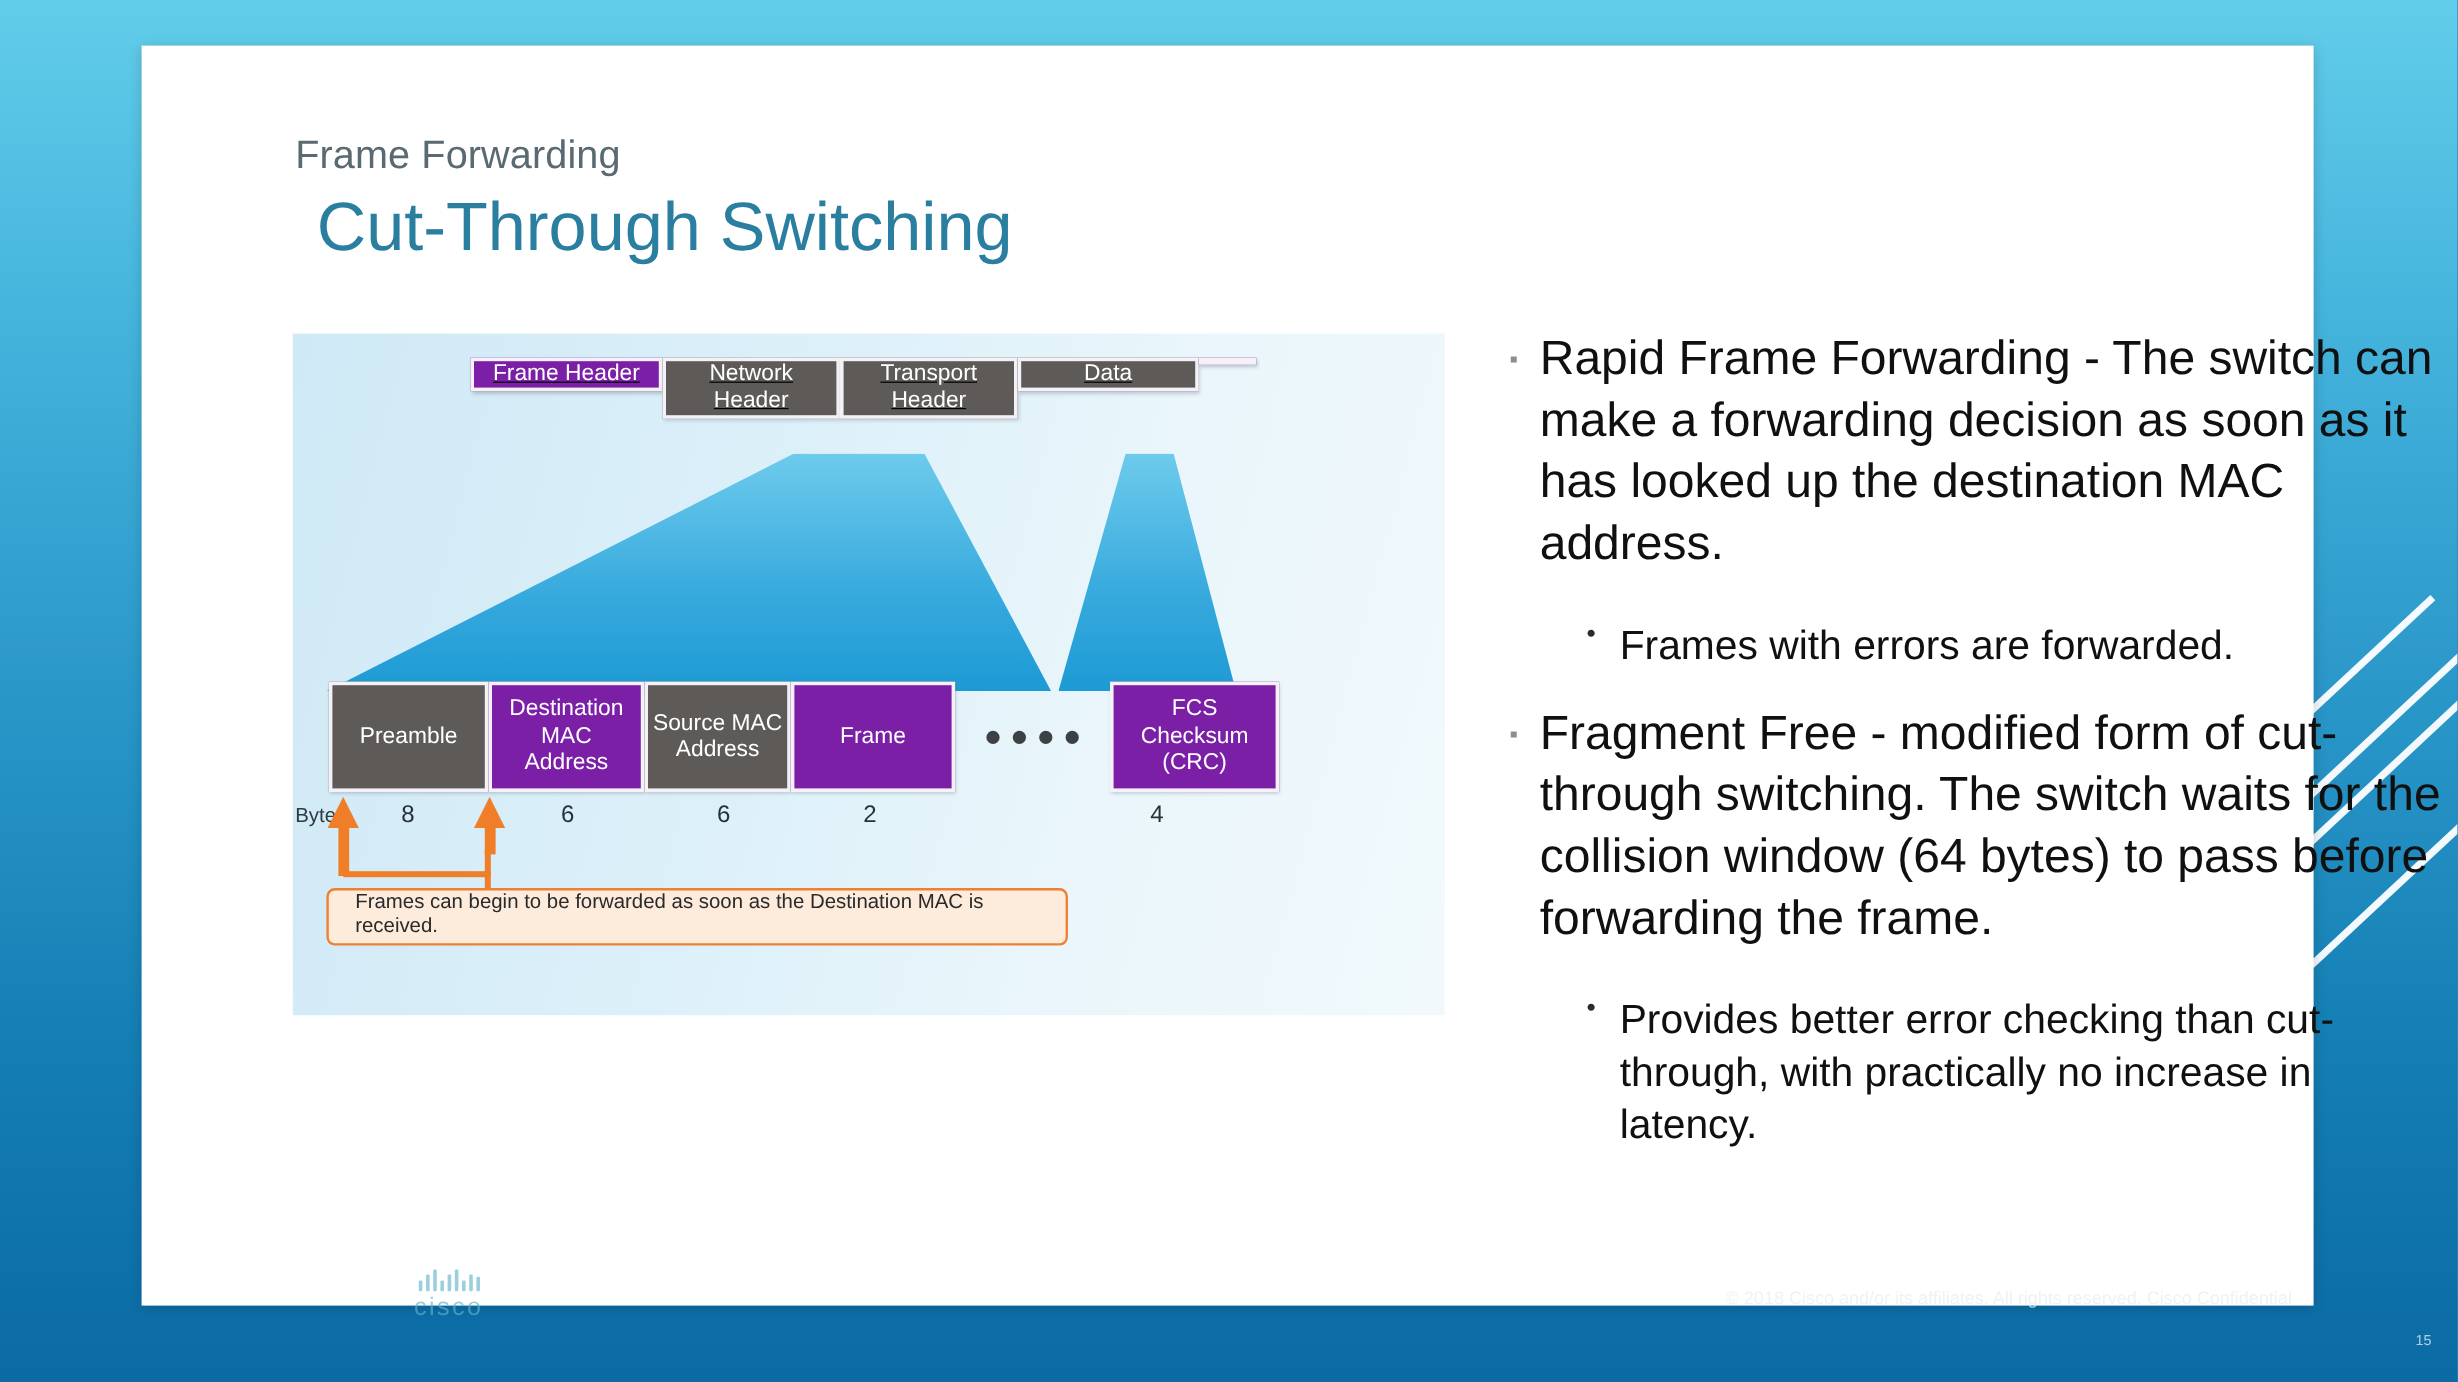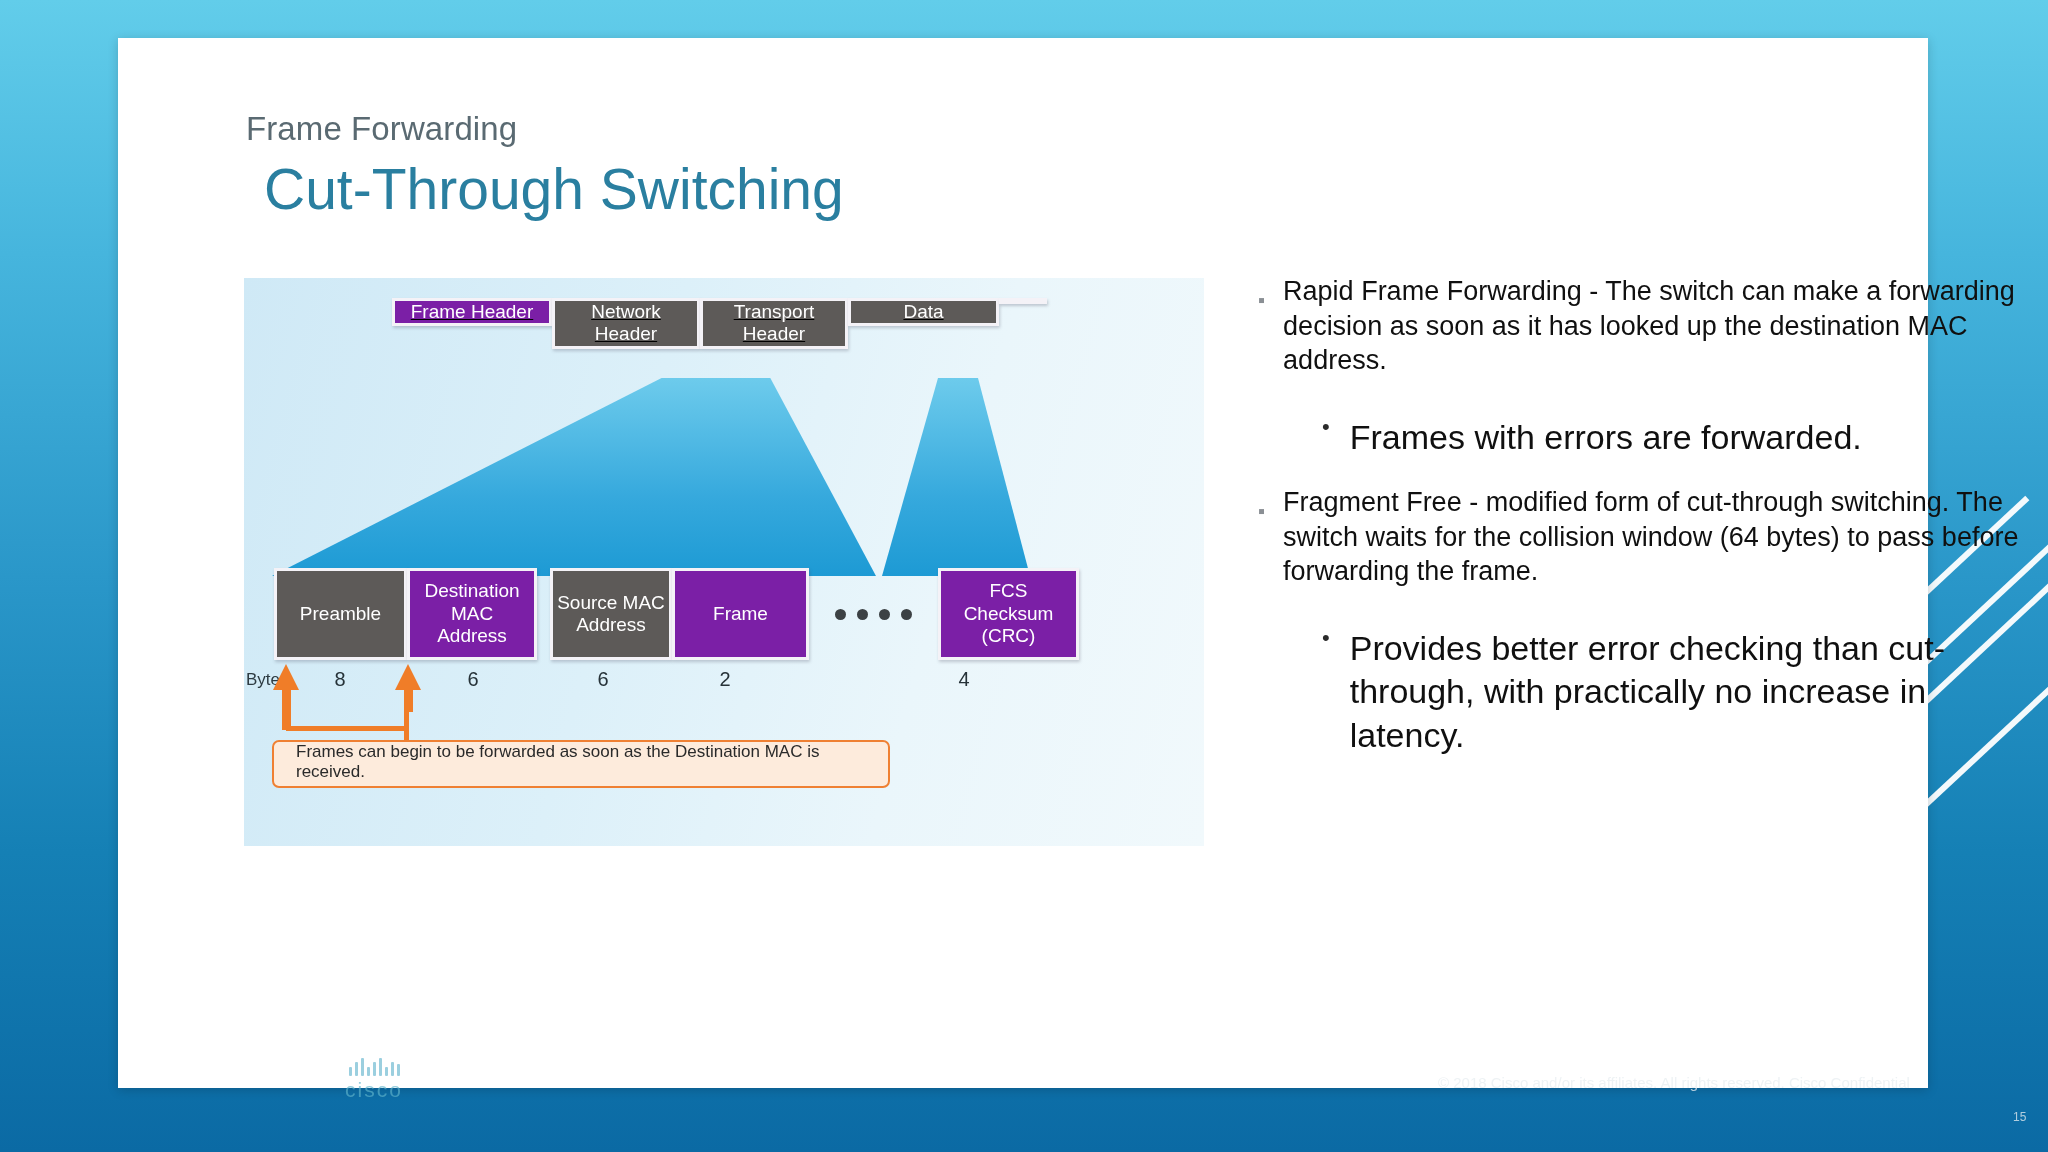--- a/index.html
+++ b/index.html
@@ -226,21 +226,21 @@
     margin-bottom: 26px;
   }
   .bullet .mark {
     flex: 0 0 auto;
     color: #8a8f94;
     font-size: 20px;
     line-height: 1;
     margin-top: 16px;
   }
   .bullet .btext {
-    font-size: 27px;
+    font-size: 40px;
     line-height: 1.28;
     color: #101010;
   }
   .bullet.level1 .mark { margin-right: 18px; }
   .bullet.level2 {
     margin-left: 64px;
     margin-bottom: 26px;
   }
   .bullet.level2 .mark {
     font-size: 22px;
@@ -338,21 +338,21 @@
         </div>
       </div>
 
       <div class="row-bottom">
         <div class="fbox gray" style="width:133px;">
           <span>Preamble</span>
         </div>
         <div class="fbox purple" style="width:130px;">
           <span>Destination MAC Address</span>
         </div>
-        <div class="fbox gray" style="width:122px;margin-left:13px;">
+        <div class="fbox gray" style="width:122px;">
           <span>Source MAC Address</span>
         </div>
         <div class="fbox purple" style="width:137px;">
           <span>Frame</span>
         </div>
         <div class="dots">
           <span class="dot"></span>
           <span class="dot"></span>
           <span class="dot"></span>
           <span class="dot"></span>

